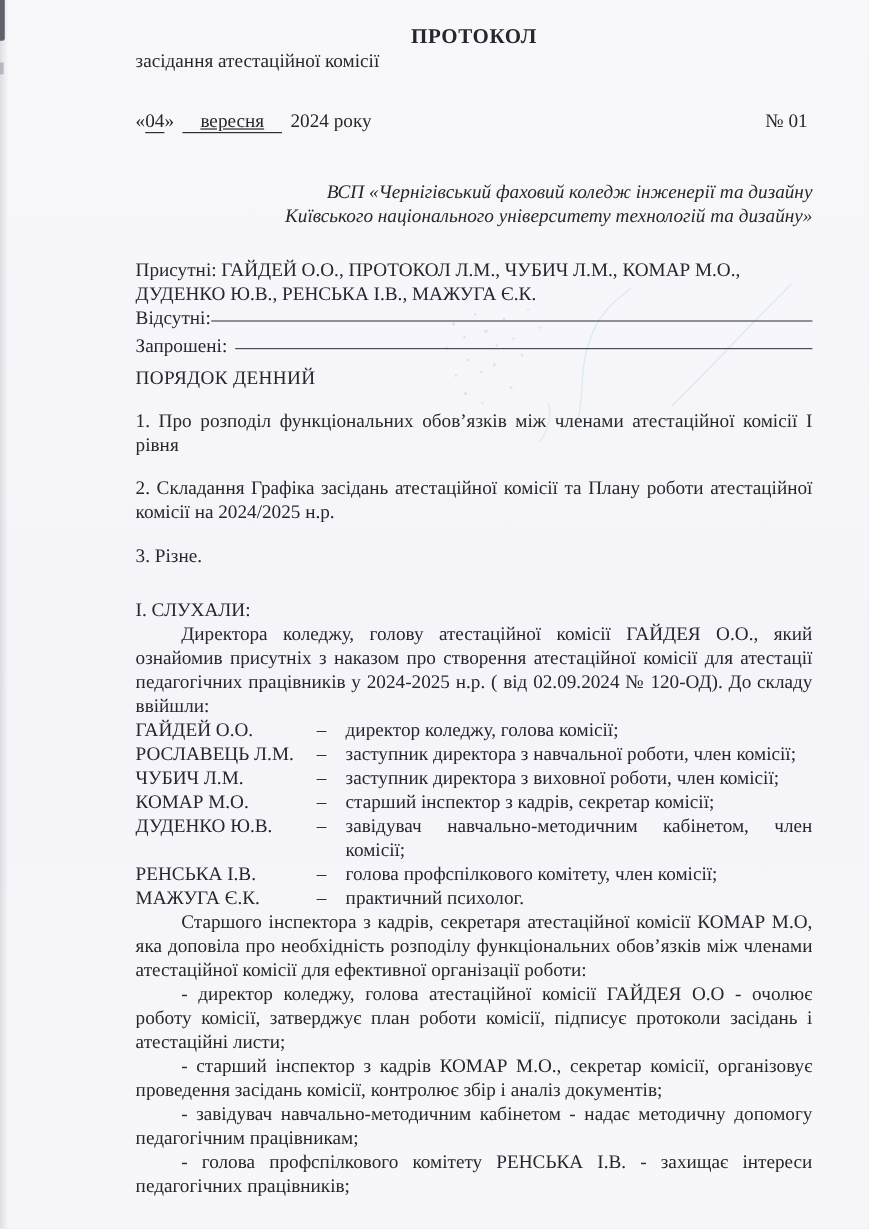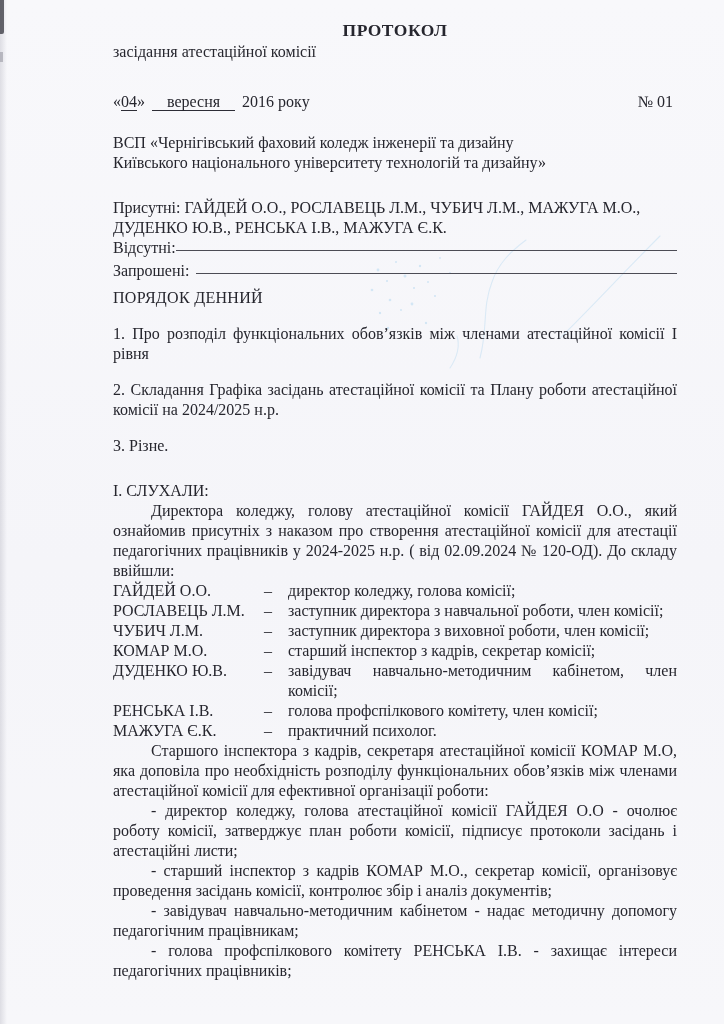--- a/index.html
+++ b/index.html
@@ -50,24 +50,24 @@
   }
   .subtitle { margin-top: 2px; }
 
   .dateline {
     display: flex;
     justify-content: space-between;
     align-items: baseline;
     margin-top: 30px;
   }
   .u { border-bottom: 1px solid #2d2d36; }
-  .month-u { padding: 0 15px; margin: 15px 3px; }
+  .month-u { padding: 0 15px; margin: 15px 3px; text-decoration: underline; }
   .doc-number { padding-right: 4px; }
 
-  .org { text-align: left; margin-top: 21px; }
+  .org { text-align: right; margin-top: 39px; font-style: italic; }
 
   .present { margin-top: 25px; text-align: left; }
 
   .fill-line { display: flex; align-items: baseline; height: 23px; }
   .rule { flex: 1; border-bottom: 1.4px solid #4c4c55; transform: translateY(-2px); }
   .rule-gap { margin-left: 7px; }
 
   .agenda-title { margin-top: 4px; letter-spacing: 0.3px; }
   .agenda-item { text-align: justify; margin-top: 16px; }
 
@@ -119,31 +119,31 @@
 
   <div class="content">
 
     <div class="title">ПРОТОКОЛ</div>
     <div class="subtitle">засідання атестаційної комісії</div>
 
     <div class="dateline">
       <div>
         <span>«</span><span class="u">04</span><span>»</span>
         <span class="u month-u">вересня</span>
-        <span>2016 року</span>
+        <span>2024 року</span>
       </div>
       <div class="doc-number">№ 01</div>
     </div>
 
     <div class="org">
       <div>ВСП «Чернігівський фаховий коледж інженерії та дизайну</div>
       <div>Київського національного університету технологій та дизайну»</div>
     </div>
 
-    <div class="present">Присутні: ГАЙДЕЙ О.О., РОСЛАВЕЦЬ Л.М., ЧУБИЧ Л.М., МАЖУГА М.О., ДУДЕНКО Ю.В., РЕНСЬКА І.В., МАЖУГА Є.К.</div>
+    <div class="present">Присутні: ГАЙДЕЙ О.О., ПРОТОКОЛ Л.М., ЧУБИЧ Л.М., КОМАР М.О., ДУДЕНКО Ю.В., РЕНСЬКА І.В., МАЖУГА Є.К.</div>
 
     <div class="fill-line">
       <span>Відсутні:</span>
       <span class="rule"></span>
     </div>
     <div class="fill-line">
       <span>Запрошені:</span>
       <span class="rule rule-gap"></span>
     </div>
 

